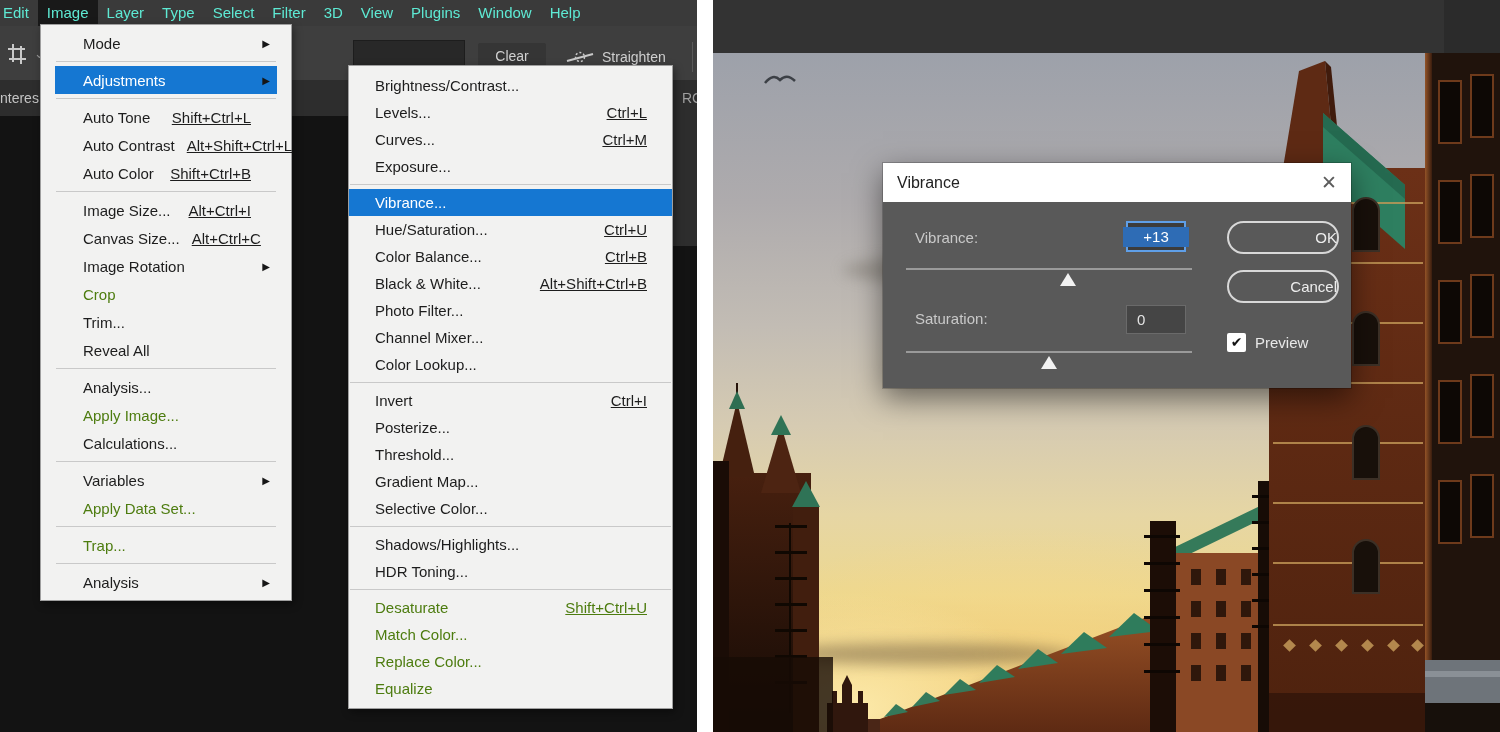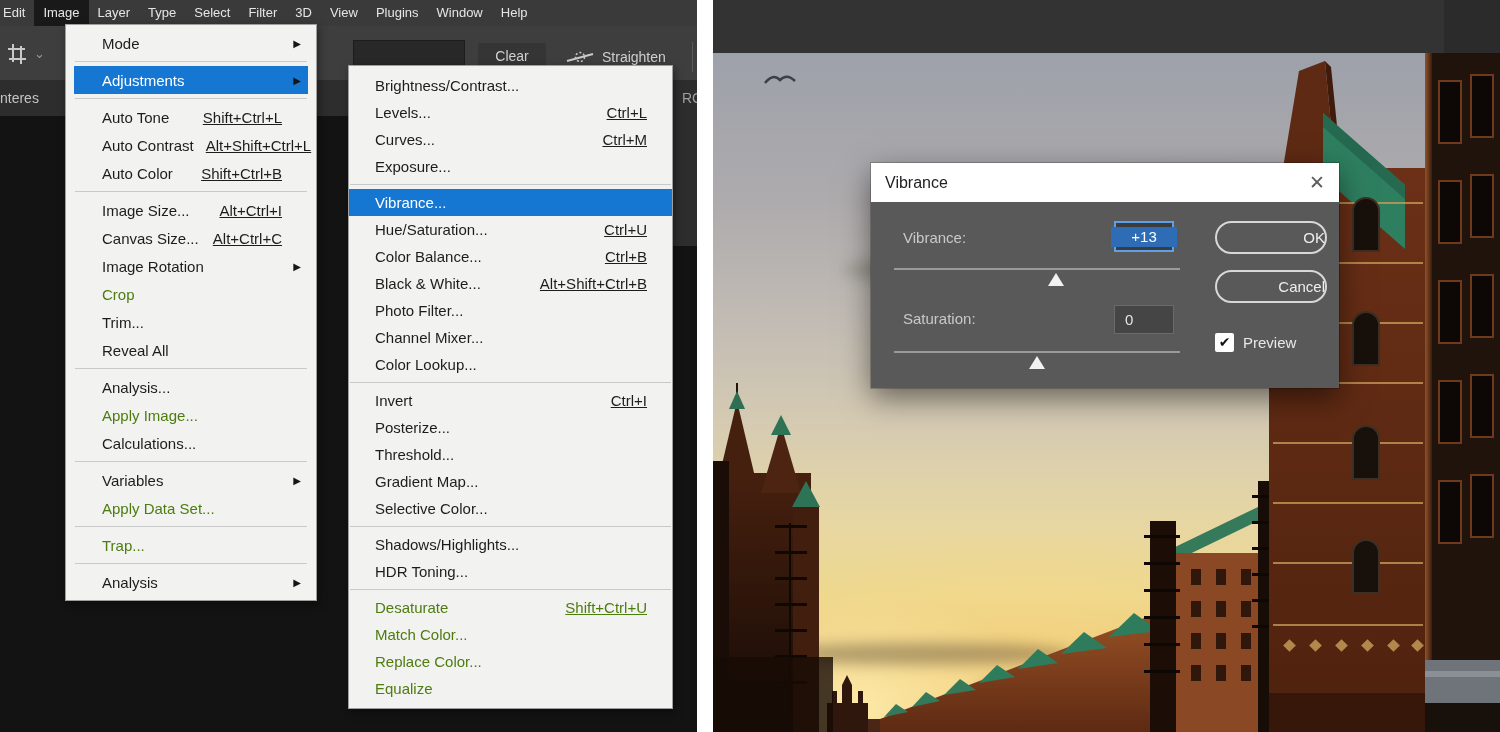--- a/index.html
+++ b/index.html
@@ -2,21 +2,21 @@
 <html><head>
 <meta charset="utf-8">
 <style>
   html,body{margin:0;padding:0;background:#fff;}
   .stage{position:relative;width:1500px;height:732px;overflow:hidden;background:#fff;
          font-family:"Liberation Sans",sans-serif;-webkit-font-smoothing:antialiased;}
 
   
   .left-shot{position:absolute;left:0;top:0;width:697px;height:732px;background:#131313;overflow:hidden;}
   .menubar{position:absolute;top:0;left:0;right:0;height:26px;background:#3a3a3a;display:flex;
-           align-items:center;color:#e5e5e5;font-size:13px;}
+           align-items:center;color:#5eead4;font-size:15px;}
   .menubar .mitem{padding:0 9px;height:26px;line-height:26px;white-space:nowrap;cursor:default;}
   .menubar .mitem:first-child{padding-left:3px;}
   .menubar .mitem.active{background:#191919;}
 
   .optionsbar{position:absolute;top:26px;left:0;right:0;height:54px;background:#3e3e3e;}
   .tabbar{position:absolute;top:80px;left:0;right:0;height:36px;background:#2d2d2d;}
   .tab-right-col{position:absolute;top:116px;left:670px;width:27px;height:130px;background:#2d2d2d;}
   .tab-left-text{position:absolute;left:0px;top:90px;color:#c4c4c4;font-size:14px;}
   .rg-text{position:absolute;left:682px;top:90px;color:#9f9f9f;font-size:14px;width:15px;overflow:hidden;}
 
@@ -30,21 +30,21 @@
   .ratio-box{position:absolute;left:353px;top:40px;width:110px;height:26px;background:#282828;border:1px solid #1d1d1d;}
   .clear-btn{position:absolute;left:478px;top:43px;width:68px;height:27px;background:#353535;border-radius:2px;
              color:#d0d0d0;font-size:14px;text-align:center;line-height:27px;}
   .straighten-icon{position:absolute;left:564px;top:48px;}
   .straighten-label{position:absolute;left:602px;top:44px;height:26px;line-height:26px;color:#cfcfcf;font-size:14px;}
   .opt-divider{position:absolute;left:692px;top:42px;width:1px;height:30px;background:#5a5a5a;}
 
   
   .menu-panel{position:absolute;background:#f2f2f1;border:1px solid #9f9f9f;box-sizing:border-box;
               box-shadow:2px 3px 8px rgba(0,0,0,.4);z-index:5;}
-  #image-menu{left:40px;top:24px;width:252px;padding:4px 8px;margin-left:25px;}
+  #image-menu{left:40px;top:24px;width:252px;padding:4px 14px;}
   #adjustments-submenu{left:348px;top:65px;width:325px;padding:6px 0;}
   .menu-item{display:flex;align-items:center;height:28px;padding:0 26px 0 28px;font-size:15px;
              color:#1d1d1d;position:relative;cursor:default;white-space:nowrap;}
   #adjustments-submenu .menu-item{height:27px;padding:0 25px 0 26px;}
   .menu-item .mlabel{flex:1;}
   .menu-item .mshortcut{margin-left:12px;text-decoration:underline;}
   .menu-item.disabled{color:#4d7c0f;}
   .menu-item .marrow{position:absolute;right:7px;top:50%;transform:translateY(-50%);font-size:10px;color:#161616;}
   .menu-sep{height:1px;background:#c9c9c9;margin:4px 1px;}
 
@@ -62,21 +62,21 @@
       linear-gradient(180deg,#9da1aa 0%,#aeabad 22%,#c2bcb4 40%,#d6cbb2 55%,#e6d6a4 68%,#edd88f 80%,#e2bd6c 93%,#d4a356 100%);}
   .cloud{position:absolute;border-radius:50%;filter:blur(7px);}
   .cloud.c1{left:130px;top:200px;width:330px;height:34px;background:rgba(108,102,92,.38);}
   .cloud.c2{left:250px;top:255px;width:420px;height:40px;background:rgba(98,92,84,.33);}
   .cloud.c3{left:60px;top:590px;width:300px;height:22px;background:rgba(96,76,52,.45);}
   .cloud.c4{left:260px;top:625px;width:340px;height:20px;background:rgba(90,70,48,.4);}
   .cloud.c5{left:330px;top:120px;width:260px;height:30px;background:rgba(112,108,102,.3);}
   .photo-svg{position:absolute;left:0;top:0;width:100%;height:100%;}
 
   
-  .dialog{position:absolute;left:158px;top:163px;width:468px;height:225px;z-index:10;
+  .dialog{position:absolute;left:170px;top:163px;width:468px;height:225px;z-index:10;
           box-shadow:0 0 0 1px rgba(0,0,0,.2),0 10px 28px rgba(0,0,0,.5);}
   .dialog-title{height:39px;background:#ffffff;display:flex;align-items:center;padding:0 14px;
                 font-size:16px;color:#222;}
   .dialog-close{margin-left:auto;color:#5c5c5c;font-size:19px;line-height:19px;cursor:default;}
   .dialog-body{position:relative;height:186px;background:#595959;}
   .dlg-label{position:absolute;left:32px;color:#c9c9c9;font-size:15px;}
   .dlg-valbox{position:absolute;left:243px;width:60px;box-sizing:border-box;font-size:15px;}
   .valbox-sel{top:19px;height:31px;background:#3c3c3c;border:2px solid #5f9fe8;display:flex;
               align-items:center;justify-content:center;}
   .valbox-sel span{background:#2e6cb5;color:#fff;padding:0 20px;line-height:20px;}

